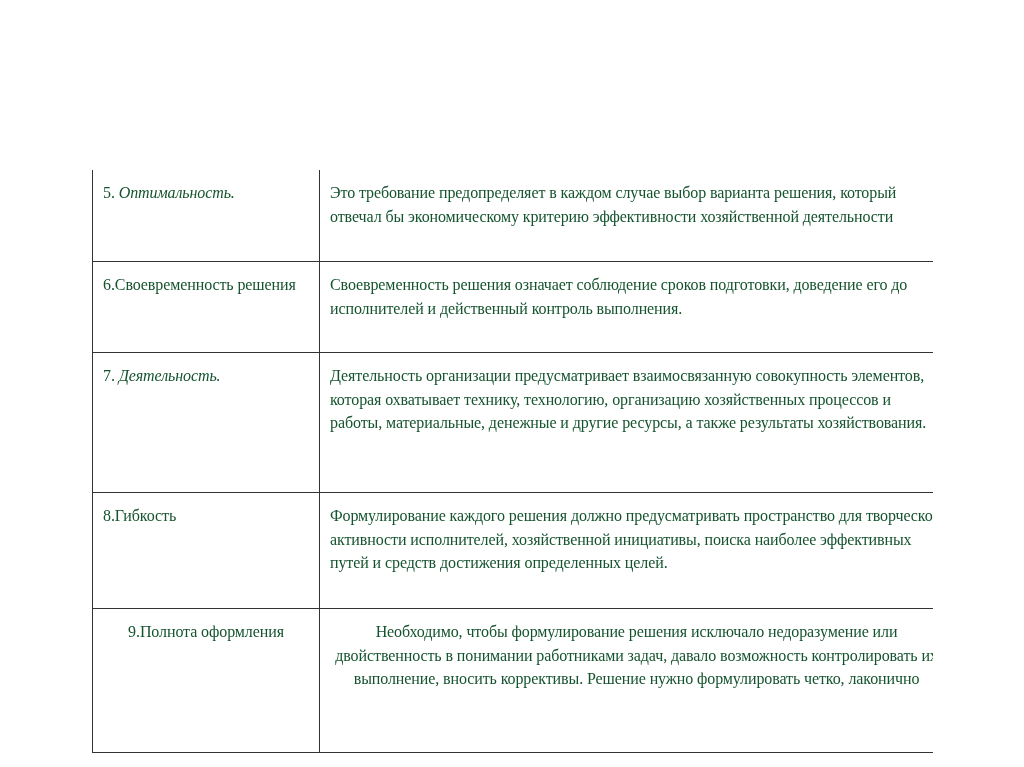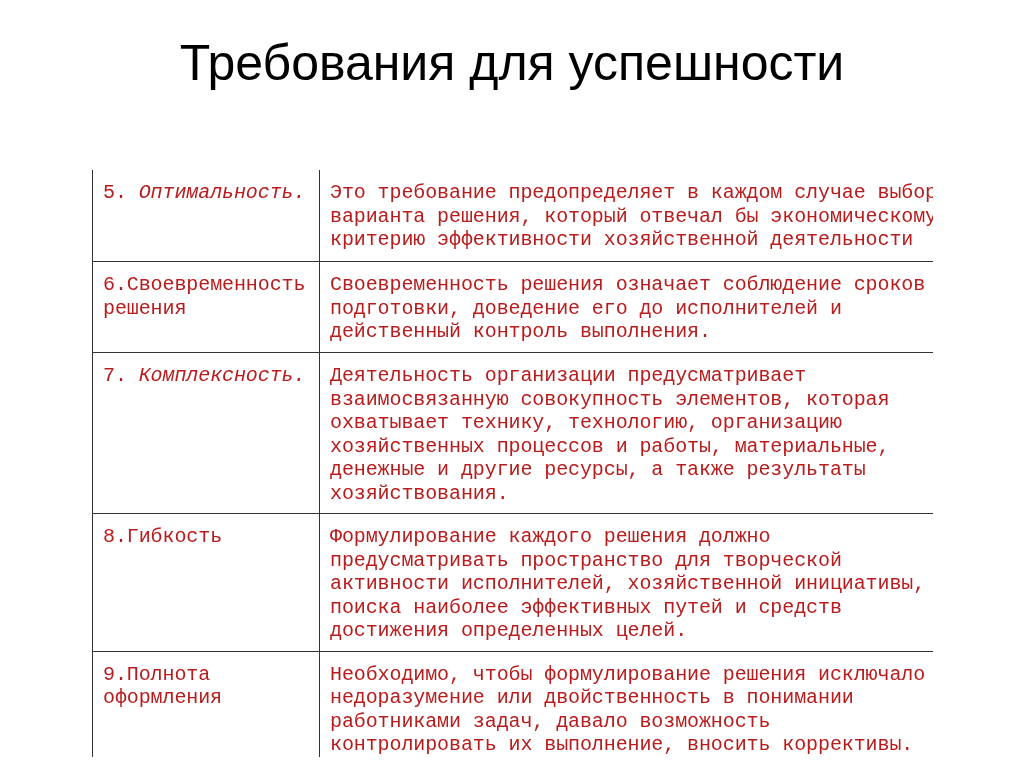--- a/index.html
+++ b/index.html
@@ -38,65 +38,65 @@
   }
   table.req-table {
     border-collapse: collapse;
     width: 841px;
     table-layout: fixed;
     margin-top: 0;
   }
   table.req-table td {
     border: 1.5px solid #333;
     vertical-align: top;
-    font-family: Liberation Mono, monospace;
-    font-size: 20px;
+    font-family: Liberation Serif, serif;
+    font-size: 16px;
     line-height: 23.5px;
-    color: #b91c1c;
+    color: #14532d;
     padding: 11px 10px 8px 10px;
     letter-spacing: -0.1px;
   }
   table.req-table tr:first-child td {
     border-top: none;
   }
   td.col-name {
     width: 206px;
   }
   td.col-desc {
     width: 613px;
   }
   .italic {
     font-style: italic;
   }
   tr.row-5 td { height: 72px; }
   tr.row-6 td { height: 71px; margin-left: 36px; }
   tr.row-7 td { height: 120px; }
   tr.row-8 td { height: 96px; margin-top: 28px; }
-  tr.row-9 td { height: 124px; }
+  tr.row-9 td { height: 124px; text-align: center; }
 </style>
 </head>
 <body>
 
 <h1 class="slide-title">
-  <span>Требования для успешности</span><br>
+  <br>
 </h1>
 
 <div class="table-wrap">
   <table class="req-table">
     <tbody>
       <tr class="row-5">
         <td class="col-name"><span>5. </span><span class="italic">Оптимальность.</span></td>
         <td class="col-desc">Это требование предопределяет в каждом случае выбор варианта решения, который отвечал бы экономическому критерию эффективности хозяйственной деятельности</td>
       </tr>
       <tr class="row-6">
         <td class="col-name"><span>6.</span><span>Своевременность решения</span></td>
         <td class="col-desc">Своевременность решения означает соблюдение сроков подготовки, доведение его до исполнителей и действенный контроль выполнения.</td>
       </tr>
       <tr class="row-7">
-        <td class="col-name"><span>7. </span><span class="italic">Комплексность.</span></td>
+        <td class="col-name"><span>7. </span><span class="italic">Деятельность.</span></td>
         <td class="col-desc">Деятельность организации предусматривает взаимосвязанную совокупность элементов, которая охватывает технику, технологию, организацию хозяйственных процессов и работы, материальные, денежные и другие ресурсы, а также результаты хозяйствования.</td>
       </tr>
       <tr class="row-8">
         <td class="col-name"><span>8.</span><span>Гибкость</span></td>
         <td class="col-desc">Формулирование каждого решения должно предусматривать пространство для творческой активности исполнителей, хозяйственной инициативы, поиска наиболее эффективных путей и средств достижения определенных целей.</td>
       </tr>
       <tr class="row-9">
         <td class="col-name"><span>9.</span><span>Полнота оформления</span></td>
         <td class="col-desc">Необходимо, чтобы формулирование решения исключало недоразумение или двойственность в понимании работниками задач, давало возможность контролировать их выполнение, вносить коррективы. Решение нужно формулировать четко, лаконично</td>
       </tr>

